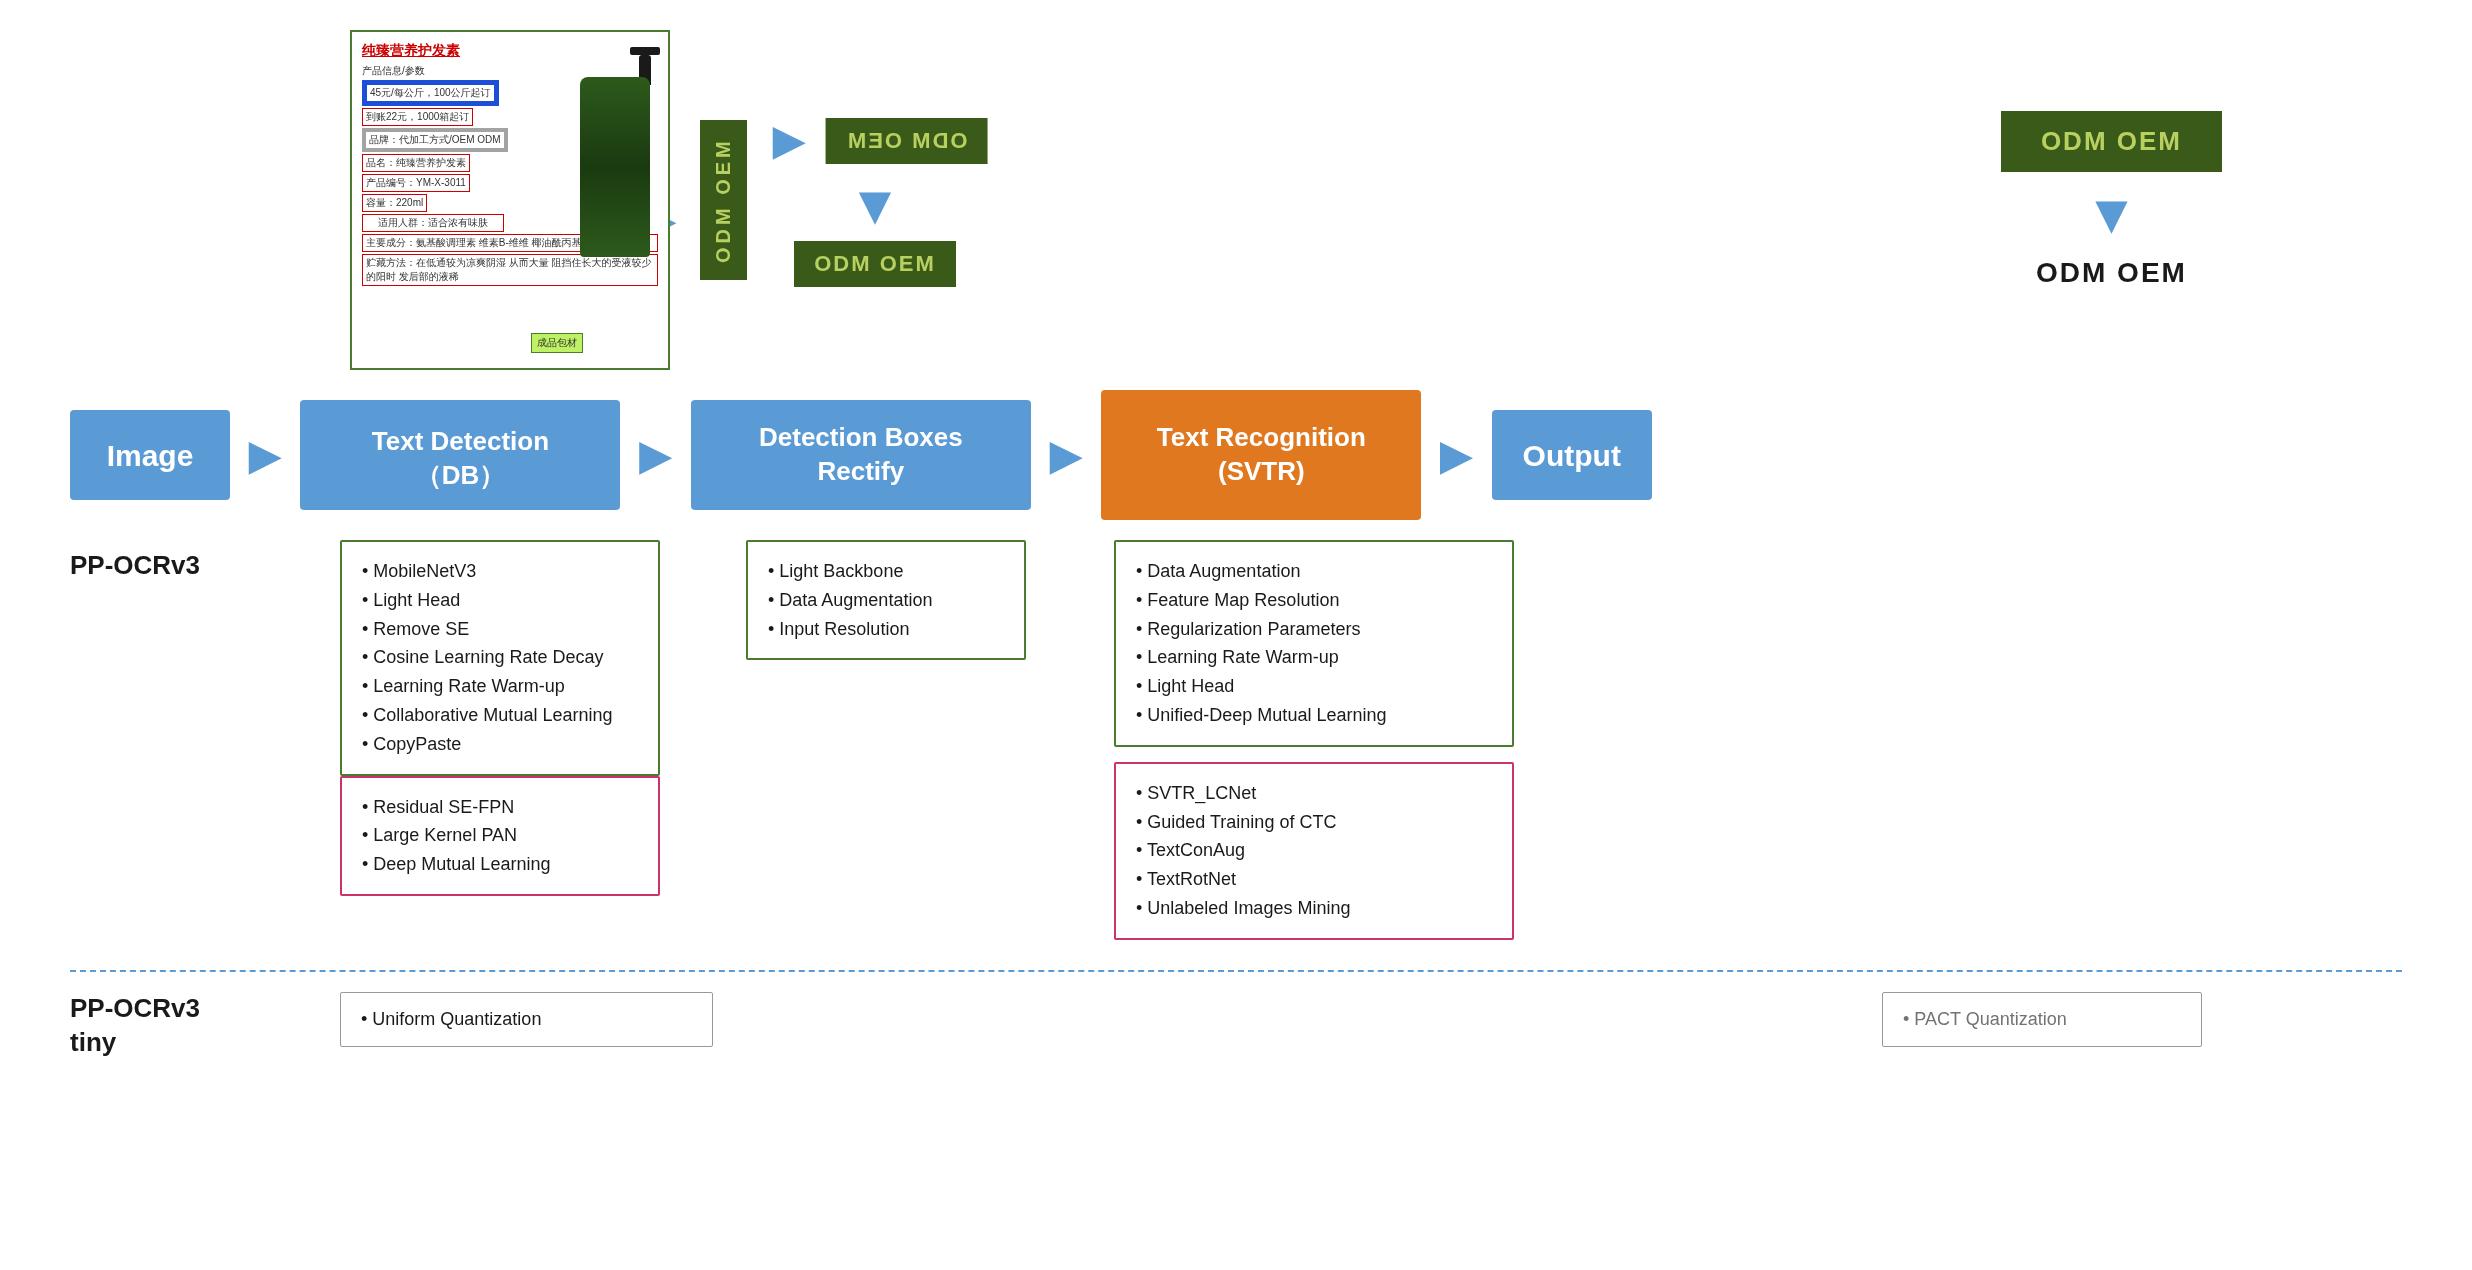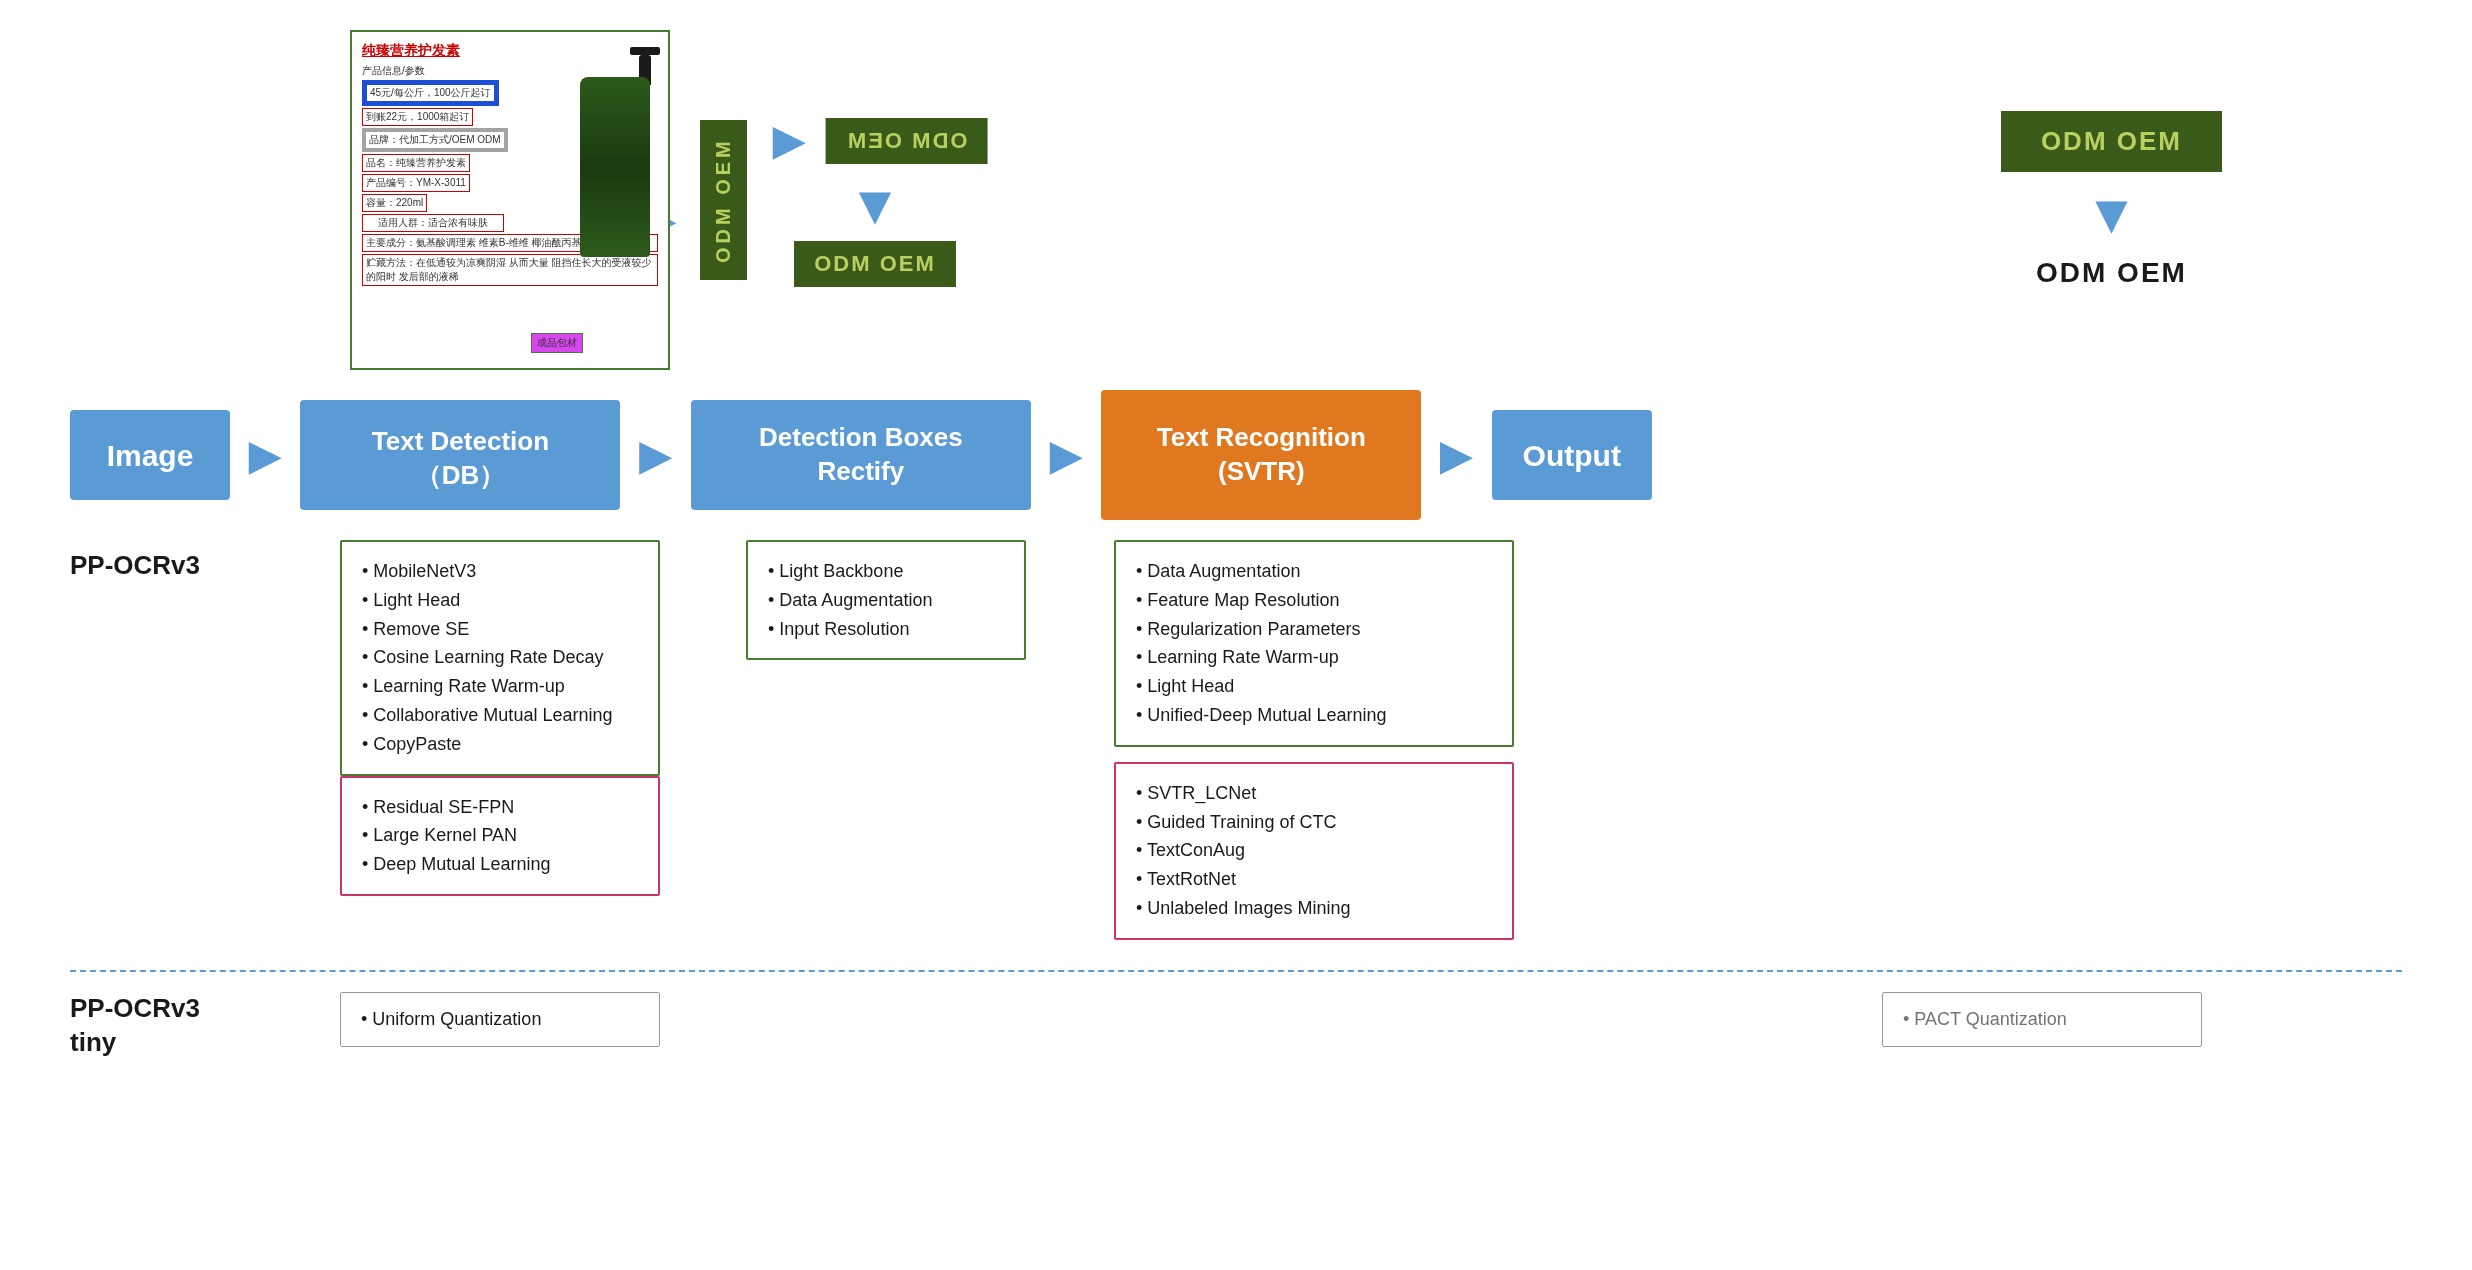--- a/index.html
+++ b/index.html
@@ -176,21 +176,21 @@
 
     .label-tiny {
       width: 200px;
       flex-shrink: 0;
     }
 
     .bottom-box {
       border: 1.5px solid #999;
       padding: 12px 20px;
       border-radius: 2px;
-      width: 320px;
+      width: 373px;
       flex-shrink: 0;
     }
 
     .bottom-box ul {
       list-style: none;
     }
 
     .bottom-box ul li {
       font-size: 18px;
       color: #1a1a1a;
@@ -258,21 +258,21 @@
           <div style="font-size:10px; margin-bottom:2px;">产品信息/参数</div>
           <div style="border:5px solid #1d4ed8; font-size:10px; padding:1px 3px; margin-bottom:2px; display:inline-block;">45元/每公斤，100公斤起订</div><br>
           <div style="border:1px solid #cc0000; font-size:10px; padding:1px 3px; margin-bottom:2px; display:inline-block;">到账22元，1000箱起订</div><br>
           <div style="border:4px solid #a3a3a3; font-size:10px; padding:1px 3px; margin-bottom:2px; display:inline-block;">品牌：代加工方式/OEM ODM</div><br>
           <div style="border:1px solid #cc0000; font-size:10px; padding:1px 3px; margin-bottom:2px; display:inline-block;">品名：纯臻营养护发素</div><br>
           <div style="border:1px solid #cc0000; font-size:10px; padding:1px 3px; margin-bottom:2px; display:inline-block;">产品编号：YM-X-3011</div><br>
           <div style="border:1px solid #cc0000; font-size:10px; padding:1px 3px; margin-bottom:2px; display:inline-block;">容量：220ml</div><br>
           <div style="border:1px solid #cc0000; font-size:10px; padding:1px 15px; margin-bottom:2px; display:inline-block;">适用人群：适合浓有味肤</div><br>
           <div style="border:1px solid #cc0000; font-size:10px; padding:1px 3px; margin-bottom:2px;">主要成分：氨基酸调理素 维素B-维维 椰油酰丙基甜菜碱、泛酸</div>
           <div style="border:1px solid #cc0000; font-size:10px; padding:1px 3px; margin-bottom:2px;">贮藏方法：在低通较为凉爽阴湿 从而大量 阻挡住长大的受液较少的阳时 发后部的液稀</div>
-          <div style="position:absolute; bottom:15px; right:85px; border:1px solid #4a7c2f; background:#d946ef; font-size:10px; padding:2px 5px;">成品包材</div>
+          <div style="position:absolute; bottom:15px; right:85px; border:1px solid #4a7c2f; background:#bef264; font-size:10px; padding:2px 5px;">成品包材</div>
         </div>
 
         <div style="position:absolute; right:8px; top:15px; display:flex; flex-direction:column; align-items:center;">
           <div class="bottle-pump-head"></div>
           <div class="bottle-pump"></div>
           <div class="product-image-bottle"></div>
         </div>
       </div>
     </div>
 

